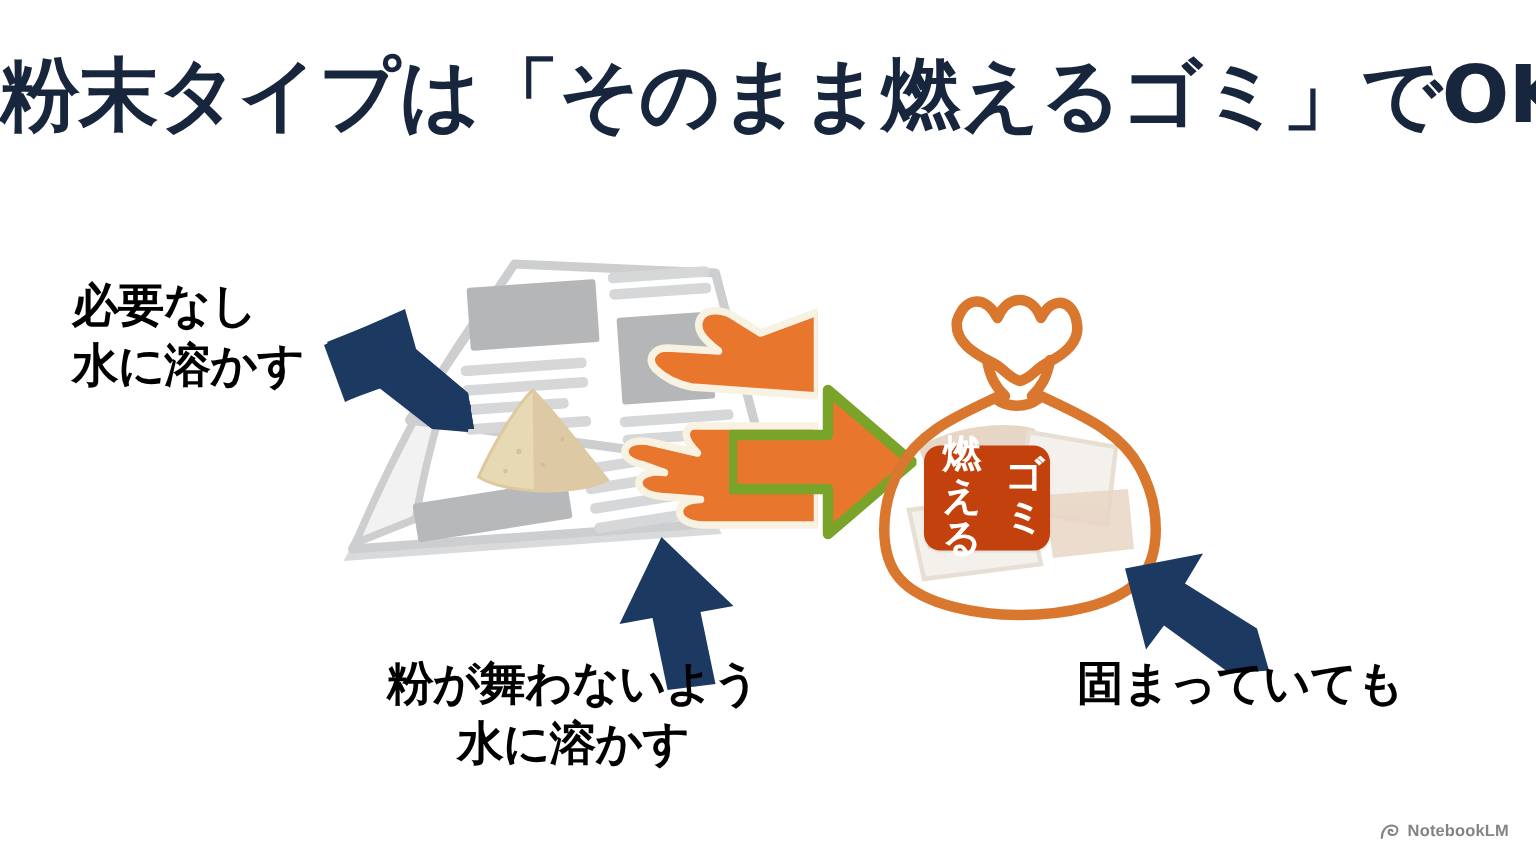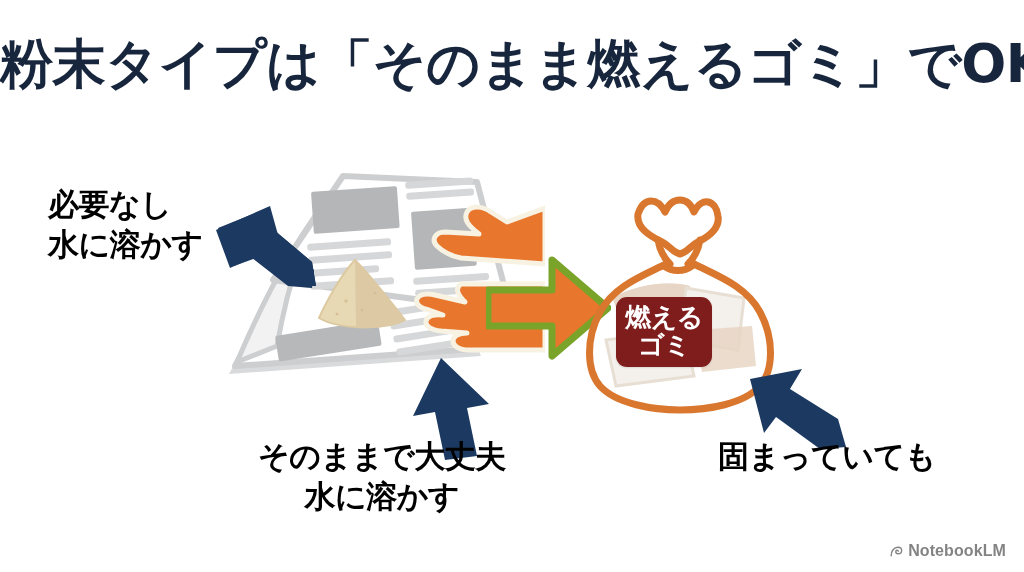--- a/index.html
+++ b/index.html
@@ -66,48 +66,47 @@
   #green-arrow { position: absolute; left: 486px; top: 252px; width: 125px; height: 112px; }
 
   
   #trashbag { position: absolute; left: 566px; top: 180px; width: 230px; height: 235px; }
 
   
   #bag-label {
     position: absolute;
     left: 616px;
     top: 297px;
-    width: 96px;
+    width: 84px;
     height: 70px;
-    background: #7f1d1d;
+    background: #c2410c;
     border-radius: 11px;
     color: #ffffff;
     font-size: 26px;
     font-weight: 700;
     line-height: 1.07;
     letter-spacing: -0.5px;
     display: flex;
-    flex-direction: column;
     align-items: center;
     justify-content: center;
     font-family: "DejaVu Sans", "Liberation Sans", sans-serif;
     box-shadow: 0 1px 2px rgba(0,0,0,0.10);
   }
   #bag-label .ln { display: block; text-align: center; }
 
   
   #watermark {
     position: absolute;
     right: 18px;
     bottom: 12px;
     display: flex;
     align-items: center;
     gap: 5px;
     color: #6e6e6e;
-    font-size: 16px;
+    font-size: 11px;
     font-weight: 600;
     letter-spacing: 0.1px;
     opacity: 0.85;
   }
   #watermark .wm-icon { display: block; line-height: 0; }
 </style>
 </head>
 <body>
 
 <div id="slide">
@@ -241,21 +240,21 @@
       <path d="M8 24 L60 14 L48 34 L96 64 L104 92 L78 94 L34 62 L22 78 Z" fill="#1c3a61"></path>
     </svg>
   </div>
 
   <div id="caption-water" class="caption">
     <span class="ln">必要なし</span>
     <span class="ln">水に溶かす</span>
   </div>
 
   <div id="caption-wrap" class="caption">
-    <span class="ln">そのままで大丈夫</span>
+    <span class="ln">粉が舞わないよう</span>
     <span class="ln">水に溶かす</span>
   </div>
 
   <div id="caption-clump" class="caption">
     <span class="ln">固まっていても</span>
   </div>
 
   <div id="watermark">
     <span class="wm-icon">
       <svg viewBox="0 0 14 12" width="13" height="11" xmlns="http://www.w3.org/2000/svg">

